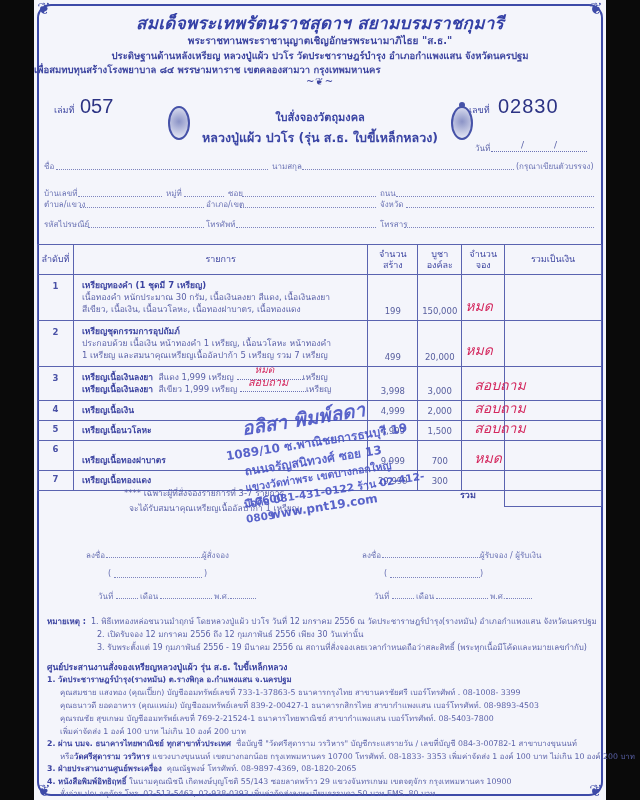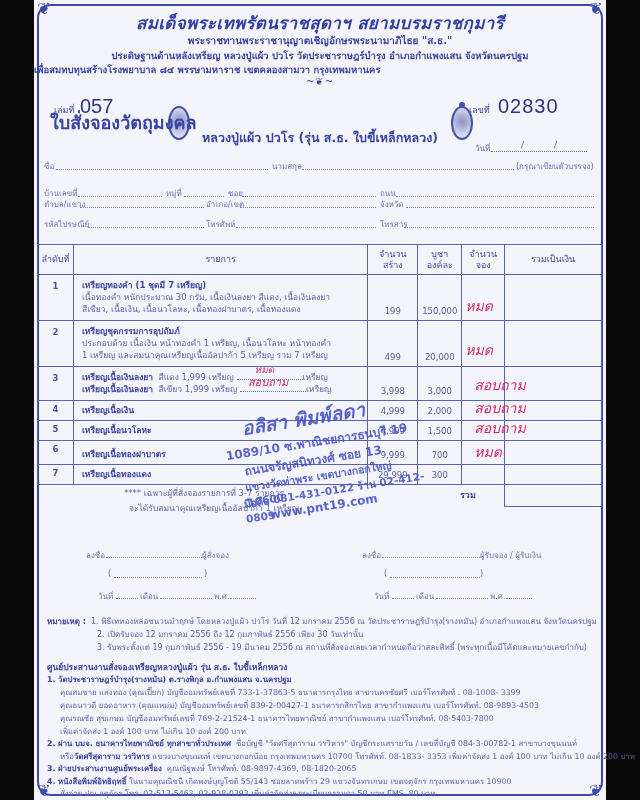--- a/index.html
+++ b/index.html
@@ -26,21 +26,21 @@
   .h-sub { left: 0; right: 0; top: 33px; text-align: center; font-size: 10px; font-weight: bold; color: #3d45a0; }
   .h-sub2 { left: 0; right: 0; top: 48px; text-align: center; font-size: 9.5px; font-weight: bold; color: #3d45a0; }
   .h-sub3 { left: 0; right: 0; top: 62px; font-size: 9.5px; font-weight: bold; color: #3d45a0; }
   .ornament { left: 0; right: 0; top: 76px; text-align: center; font-size: 10px; color: #3d45a0; letter-spacing: 1px; }
 
   .book-lbl { left: 20px; top: 103px; font-size: 9px; color: #3d45a0; }
   .book-no { left: 46px; top: 95px; font-size: 20px; color: #2c3384; font-family: "Liberation Sans", sans-serif; }
   .no-lbl { left: 435px; top: 103px; font-size: 9px; color: #3d45a0; }
   .no-val { left: 464px; top: 95px; font-size: 20px; color: #2c3384; font-family: "Liberation Sans", sans-serif; letter-spacing: 1px; }
 
-  .doc-title { left: 0; right: 0; top: 108px; font-size: 18px; font-weight: bold; color: #3a44a4; padding-left: 16px; }
+  .doc-title { left: 0; right: 0; top: 108px; text-align: center; font-size: 11px; font-weight: bold; color: #3a44a4; }
   .doc-sub { left: 0; right: 0; top: 128px; text-align: center; font-size: 12.5px; font-weight: bold; color: #3a44a4; }
 
   .medal { width: 22px; height: 34px; border: 2px solid #4652a8; border-radius: 50%; background: radial-gradient(circle at 50% 45%, #8b93c6 0%, #c9cde6 60%, #eef0f8 100%); }
   .medal-l { left: 134px; top: 106px; }
   .medal-r { left: 417px; top: 106px; }
   .medal-r::before { content: ""; position: absolute; left: 6px; top: -6px; width: 6px; height: 6px; border-radius: 50%; background: #4652a8; }
 
   .date-lbl { left: 441px; top: 142px; font-size: 8px; color: #5a62a8; }
   .date-line { left: 457px; top: 151px; width: 96px; border-bottom: 1px dotted #6c73b5; }
   .date-sep { top: 140px; font-size: 9px; color: #5a62a8; }
@@ -225,21 +225,21 @@
       <td class="item" style="padding-top:3px"><span class="item-name">เหรียญเนื้อนวโลหะ</span></td>
       <td class="num">4,999</td>
       <td class="num">1,500</td>
       <td class="hand">
             <span class="handwrite" style="left:12px;bottom:1px">สอบถาม</span>
           </td>
       <td></td>
     </tr>
     <tr style="height:20px">
       <td class="seq" style="padding-top:3px">6</td>
-      <td class="item" style="padding-top:7px"><span class="item-name">เหรียญเนื้อทองฝาบาตร</span></td>
+      <td class="item" style="padding-top:13px"><span class="item-name">เหรียญเนื้อทองฝาบาตร</span></td>
       <td class="num">9,999</td>
       <td class="num">700</td>
       <td class="hand">
             <span class="handwrite" style="left:12px;bottom:1px">หมด</span>
           </td>
       <td></td>
     </tr>
     <tr style="height:20px">
       <td class="seq" style="padding-top:3px">7</td>
       <td class="item" style="padding-top:3px"><span class="item-name">เหรียญเนื้อทองแดง</span></td>

